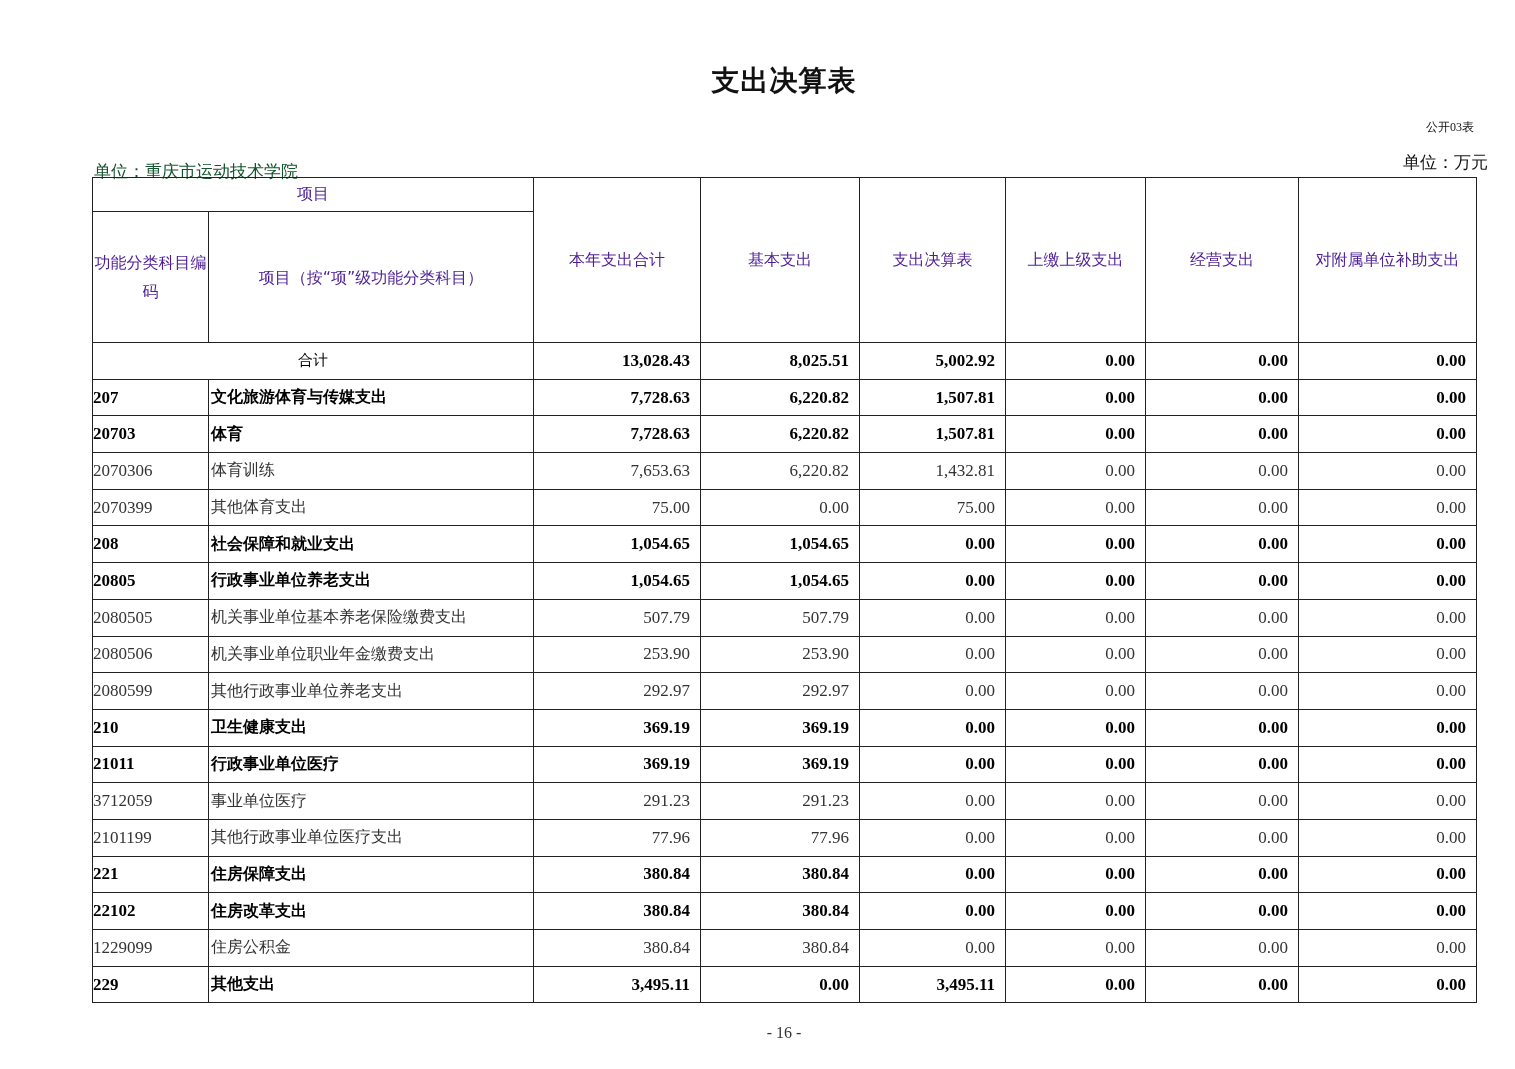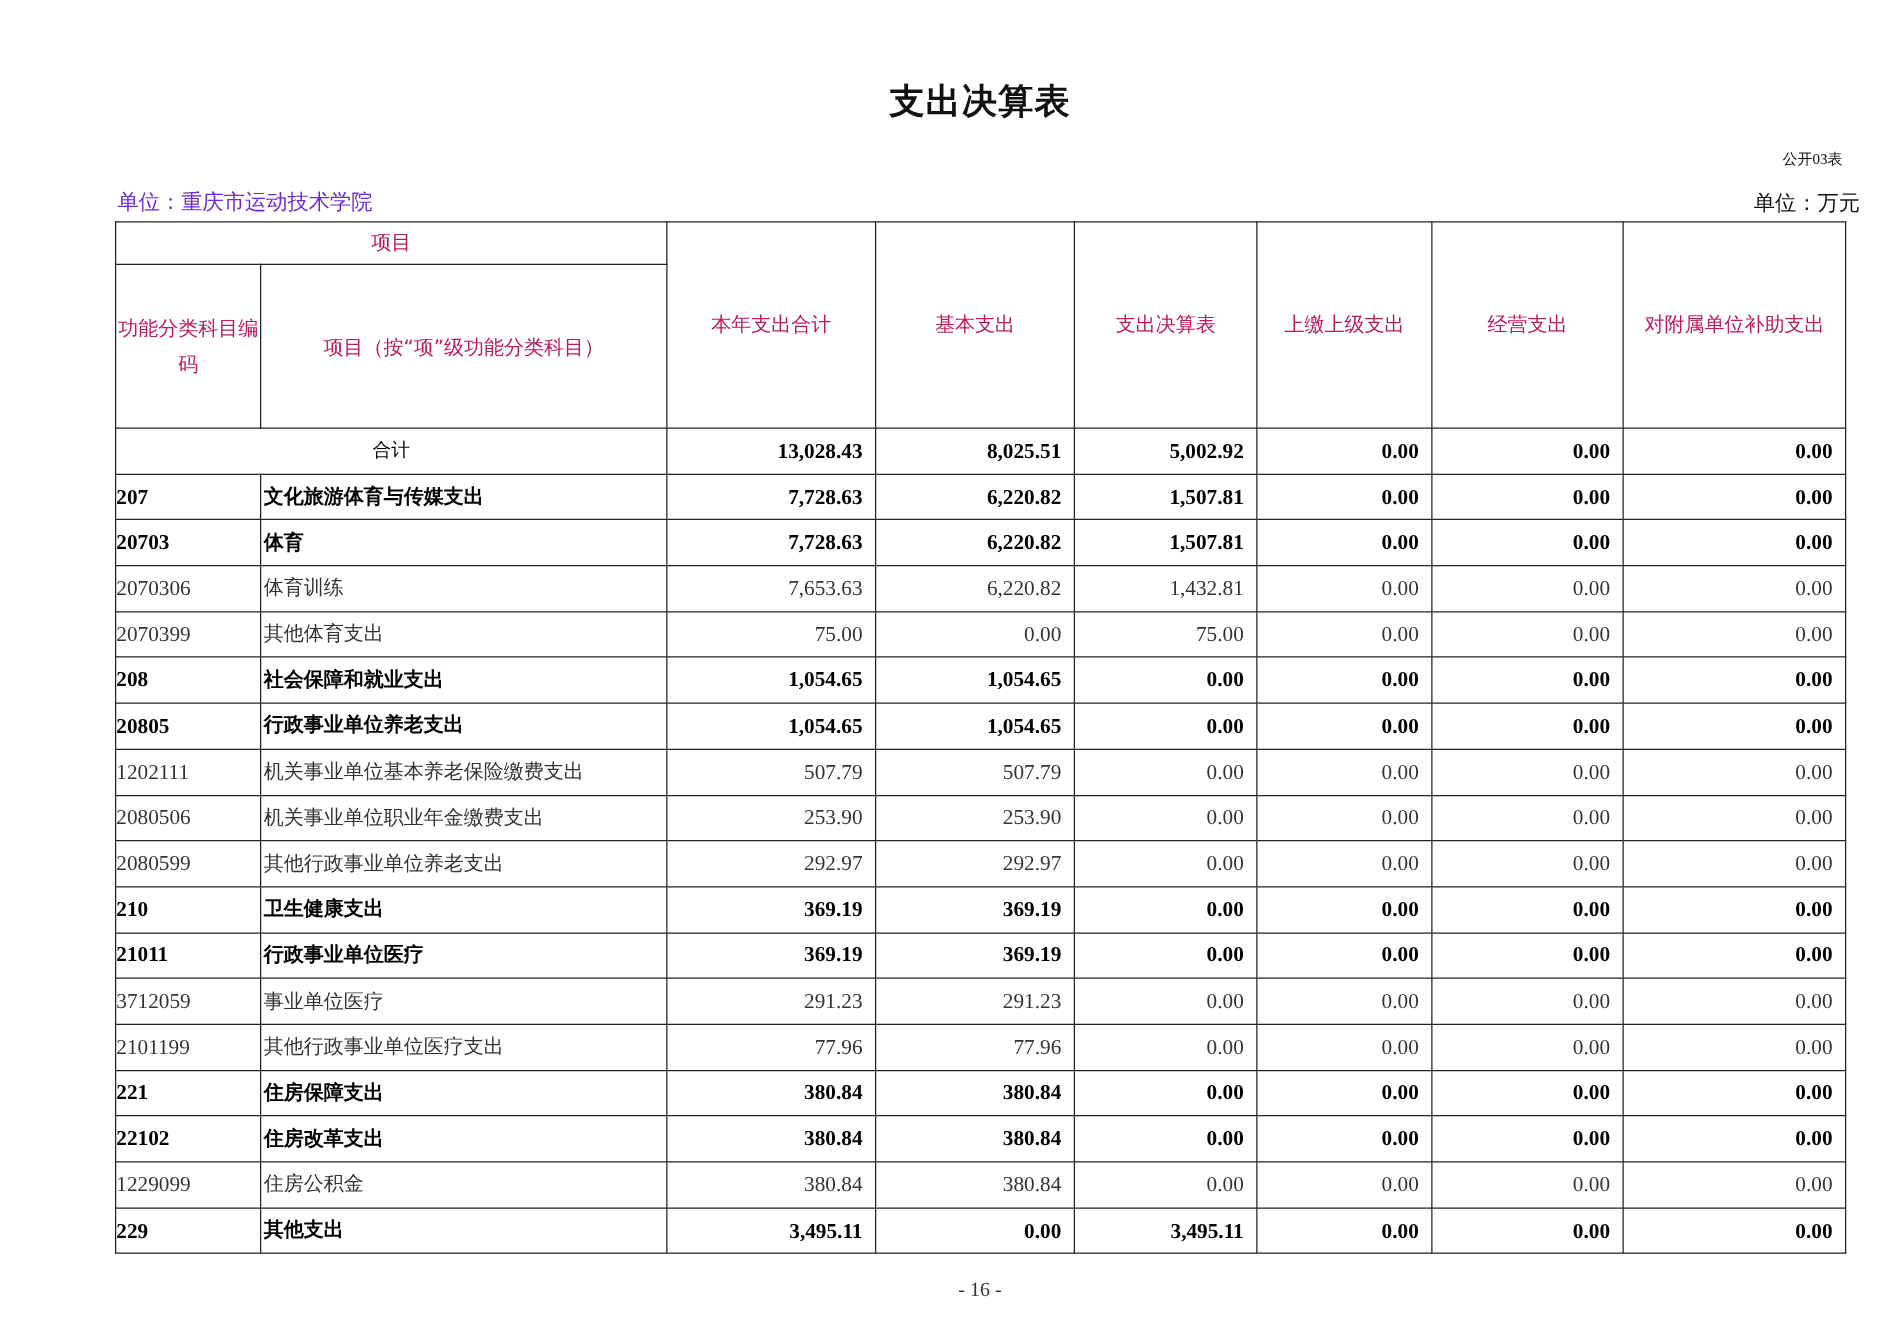--- a/index.html
+++ b/index.html
@@ -1,25 +1,25 @@
 <!DOCTYPE html>
 <html><head>
 <meta charset="utf-8">
 <style>
   html, body { margin:0; padding:0; background:#ffffff; }
   body { width:1515px; height:1069px; position:relative; overflow:hidden;
          font-family: "Liberation Serif", "DejaVu Serif", serif; color:#111; }
   .title { position:absolute; left:0; width:1568px; top:62px; text-align:center;
            font-family: "DejaVu Sans", sans-serif; font-size:28px; font-weight:bold; letter-spacing:1px; }
   .form-no { position:absolute; right:41px; top:119px; font-size:12px; }
-  .unit-left { position:absolute; left:94px; top:150px; font-size:17px; color:#6d28d9; }
+  .unit-left { position:absolute; left:94px; top:160px; font-size:17px; color:#14532d; }
   .unit-right { position:absolute; right:27px; top:151px; font-size:17px; }
   table { position:absolute; left:92px; top:177px; border-collapse:collapse; table-layout:fixed; width:1384px; }
   td, th { border:1.3px solid #222; padding:0; }
-  th { font-family: "DejaVu Sans", sans-serif; font-weight:normal; font-size:16px; text-align:center; color:#be185d; }
+  th { font-family: "DejaVu Sans", sans-serif; font-weight:normal; font-size:16px; text-align:center; color:#4c1d95; }
   .h1 th { height:33px; }
   .h2 th { height:130px; line-height:29px; }
   td { height:35.7px; font-size:17px; }
   td.code { text-align:left; padding-left:0; }
   td.name { text-align:left; padding-left:2px; font-family: "DejaVu Sans", sans-serif; font-size:16px; }
   td.num { text-align:right; padding-right:10px; }
   tr.bold td { font-weight:bold; color:#000; }
   tr.bold td.name { font-weight:bold; }
   tr.light td { color:#333; font-weight:normal; }
   tr.total td.label { text-align:center; font-family: "DejaVu Sans", sans-serif; font-size:15px; font-weight:normal;margin-left:16px; }
@@ -125,21 +125,21 @@
         <td class="code">20805</td>
         <td class="name">行政事业单位养老支出</td>
         <td class="num">1,054.65</td>
         <td class="num">1,054.65</td>
         <td class="num">0.00</td>
         <td class="num">0.00</td>
         <td class="num">0.00</td>
         <td class="num">0.00</td>
       </tr>
       <tr class="light">
-        <td class="code">1202111</td>
+        <td class="code">2080505</td>
         <td class="name">机关事业单位基本养老保险缴费支出</td>
         <td class="num">507.79</td>
         <td class="num">507.79</td>
         <td class="num">0.00</td>
         <td class="num">0.00</td>
         <td class="num">0.00</td>
         <td class="num">0.00</td>
       </tr>
       <tr class="light">
         <td class="code">2080506</td>

